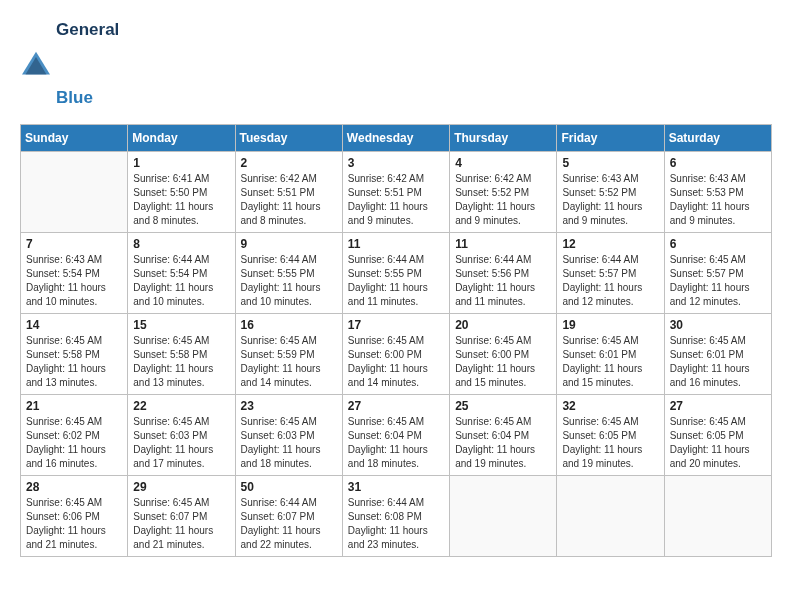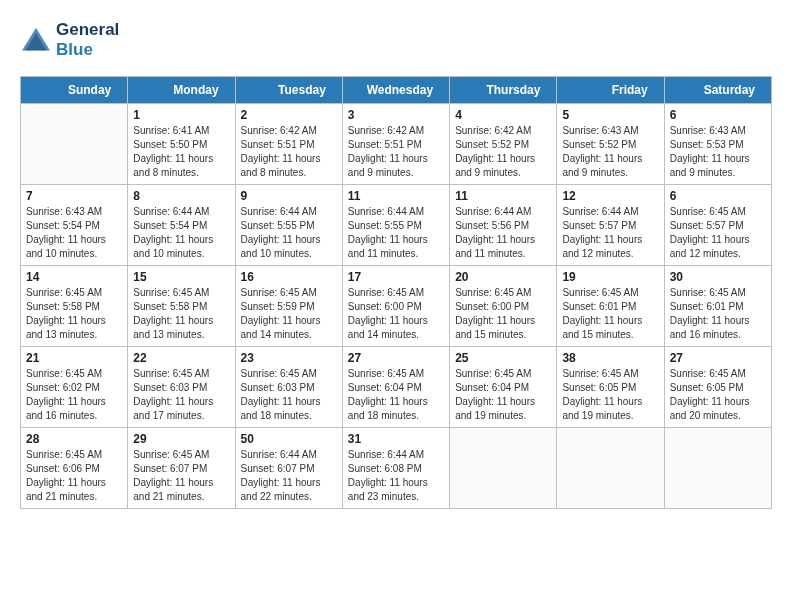--- a/index.html
+++ b/index.html
@@ -38,22 +38,22 @@
       color: #555;
     }
     .calendar {
       width: 100%;
       border-collapse: collapse;
       font-size: 11px;
     }
     .calendar th {
       background-color: #2a7ab8;
       color: #fff;
-      padding: 6px 16px;
-      text-align: right;
+      padding: 6px 4px;
+      text-align: left;
       font-size: 12px;
       font-weight: bold;
       border: 1px solid #c0c0c0;
     }
     .calendar td {
       border: 1px solid #c0c0c0;
       padding: 4px 5px;
       vertical-align: top;
       width: calc(100% / 7);
       height: 80px;
@@ -78,21 +78,21 @@
 <body>
 
 <div class="header">
   <div class="logo">
     <svg class="logo-icon" viewBox="0 0 36 32" xmlns="http://www.w3.org/2000/svg">
       <polygon points="18,2 34,28 2,28" fill="#2a7ab8" opacity="0.85"></polygon>
       <polygon points="18,8 30,28 6,28" fill="#1a3a5c" opacity="0.5"></polygon>
     </svg>
     <div>
       <div style="font-size:17px;font-weight:bold;color:#1a3a5c;">General</div>
-      <div style="font-size:17px;font-weight:bold;color:#2a7ab8;">Blue</div>
+      <div style="font-size:17px;font-weight:bold;color:#2a7ab8;margin-top:48px;">Blue</div>
     </div>
   </div>
   <div class="title-block">
     <div class="month-title"></div>
     <div class="location"></div>
   </div>
 </div>
 
 <table class="calendar">
   <thead>
@@ -209,21 +209,21 @@
         </td>
         <td>
           <div class="day-number">27</div>
           <div class="day-info">Sunrise: 6:45 AM<br>Sunset: 6:04 PM<br>Daylight: 11 hours and 18 minutes.</div>
         </td>
         <td>
           <div class="day-number">25</div>
           <div class="day-info">Sunrise: 6:45 AM<br>Sunset: 6:04 PM<br>Daylight: 11 hours and 19 minutes.</div>
         </td>
         <td>
-          <div class="day-number">38</div>
+          <div class="day-number">32</div>
           <div class="day-info">Sunrise: 6:45 AM<br>Sunset: 6:05 PM<br>Daylight: 11 hours and 19 minutes.</div>
         </td>
         <td>
           <div class="day-number">27</div>
           <div class="day-info">Sunrise: 6:45 AM<br>Sunset: 6:05 PM<br>Daylight: 11 hours and 20 minutes.</div>
         </td>
       </tr>
       <tr>
         <td>
           <div class="day-number">28</div>

